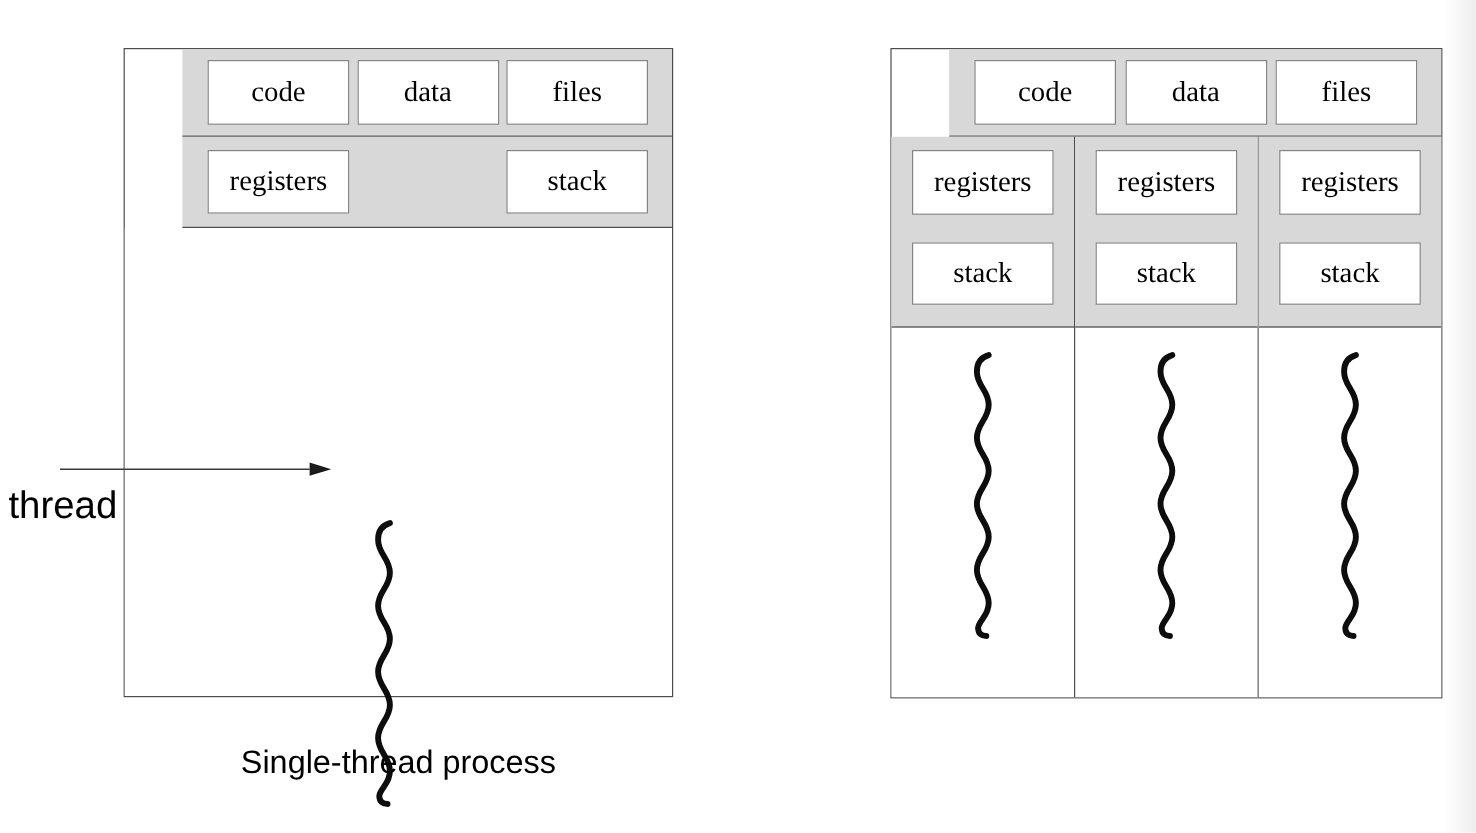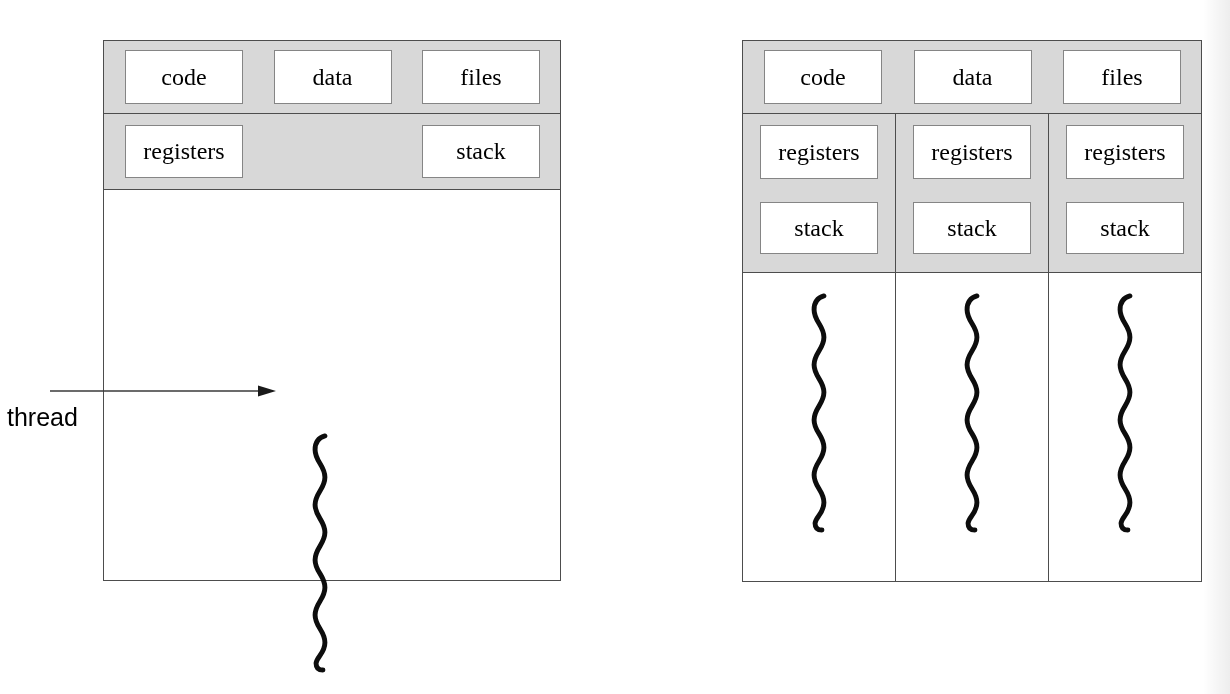--- a/index.html
+++ b/index.html
@@ -26,20 +26,21 @@
 
   .row {
     box-sizing: border-box;
     background: #d8d8d8;
     border-bottom: 1.5px solid #4d4d4d;
     display: flex;
     align-items: center;
     justify-content: space-between;
     padding: 0 20px 0 21px;
     flex: 0 0 auto;
+    margin-left: 48px;
   }
   .row-top    { height: 73px; }
   .row-second { height: 76px; }
 
   .cell {
     box-sizing: border-box;
     width: 118px;
     height: 54px;
     background: #ffffff;
     border: 1.5px solid #858585;
@@ -87,21 +88,21 @@
   .col .squiggle { margin-top: 20px; }
 
   
   .squiggle { display: block; }
   .squiggle-abs { position: absolute; left: 201px; top: 243px; }
   .thread-arrow { position: absolute; left: 48px; top: 381px; overflow: visible; }
   .thread-label {
     position: absolute;
     left: 7px;
     top: 403px;
-    font-size: 25px;
+    font-size: 32px;
     color: #000000;
   }
 
   
   .caption {
     position: absolute;
     top: 620px;
     text-align: center;
     font-size: 27px;
     color: #000000;
@@ -229,16 +230,17 @@
           </div>
         </div>
         <svg class="squiggle" width="30" height="240" viewBox="0 0 30 244">
           <use href="#sq-path" width="30" height="244"></use>
         </svg>
       </div>
 
     </div>
   </div>
 
+  <div class="caption caption-left">Single-thread process</div>
 
   <div class="edge-strip"></div>
 
 </div>
 
 </body></html>

